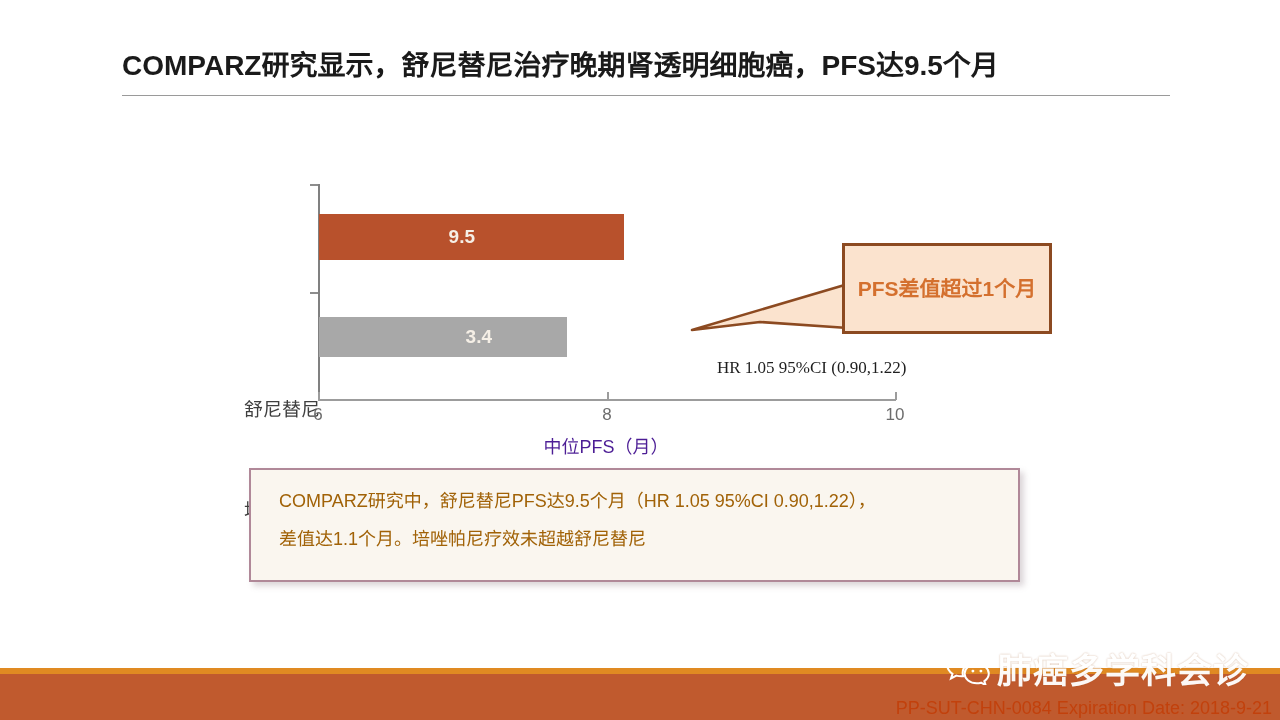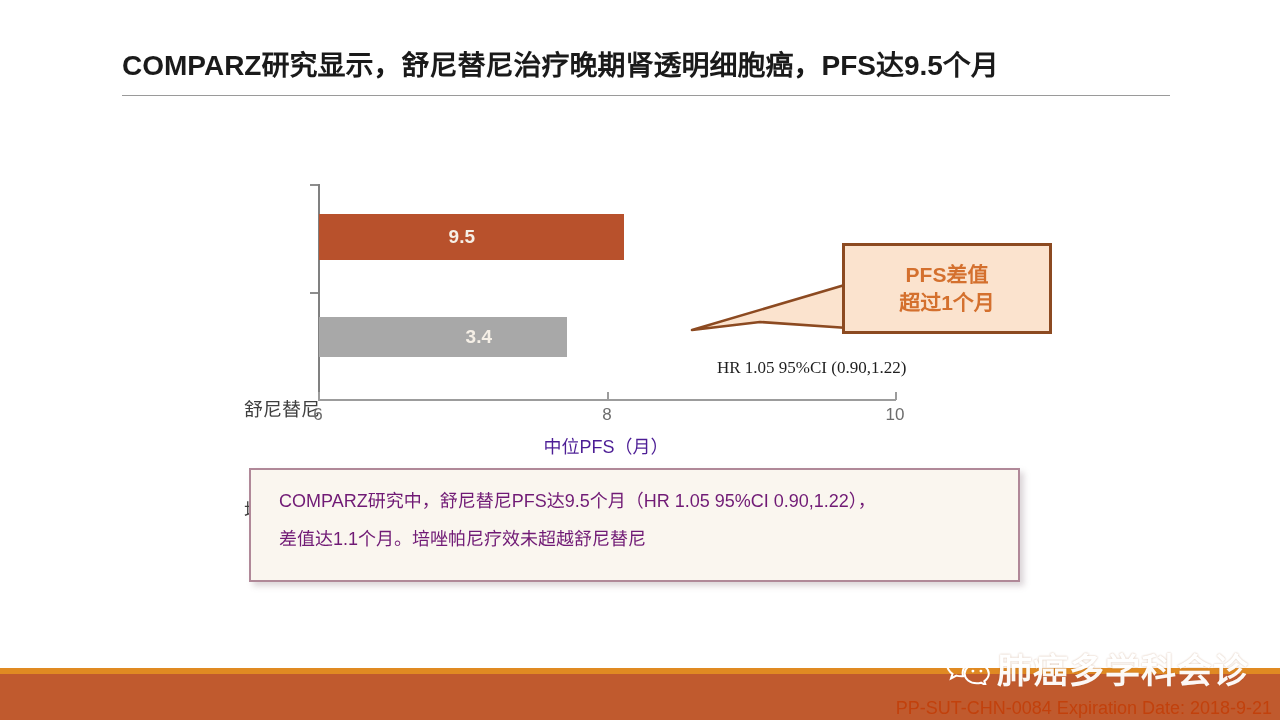--- a/index.html
+++ b/index.html
@@ -162,21 +162,21 @@
   #callout {
     position: absolute;
     left: 842px;
     top: 243px;
     width: 210px;
     height: 91px;
     background: #fbe3ce;
     border: 3px solid #8c4a21;
     box-sizing: border-box;
     display: flex;
-    flex-direction: column;
+    flex-direction: row;
     align-items: center;
     justify-content: center;
     z-index: 5;
   }
   #callout-line-1, #callout-line-2 {
     font-size: 21px;
     font-weight: bold;
     color: #d4702e;
     line-height: 1.32;
     white-space: nowrap;
@@ -198,21 +198,21 @@
     width: 771px;
     height: 114px;
     background: #faf6ef;
     border: 2.5px solid #b08898;
     box-sizing: border-box;
     box-shadow: 4px 4px 6px rgba(140,120,130,0.30);
     padding: 22px 28px 0 28px;
   }
   .summary-line {
     font-size: 18px;
-    color: #701a75;
+    color: #a16207;
     line-height: 1.0;
     margin-bottom: 20px;
     white-space: nowrap;
   }
 
   
   #footer-strip {
     position: absolute;
     left: 0;
     top: 668px;

